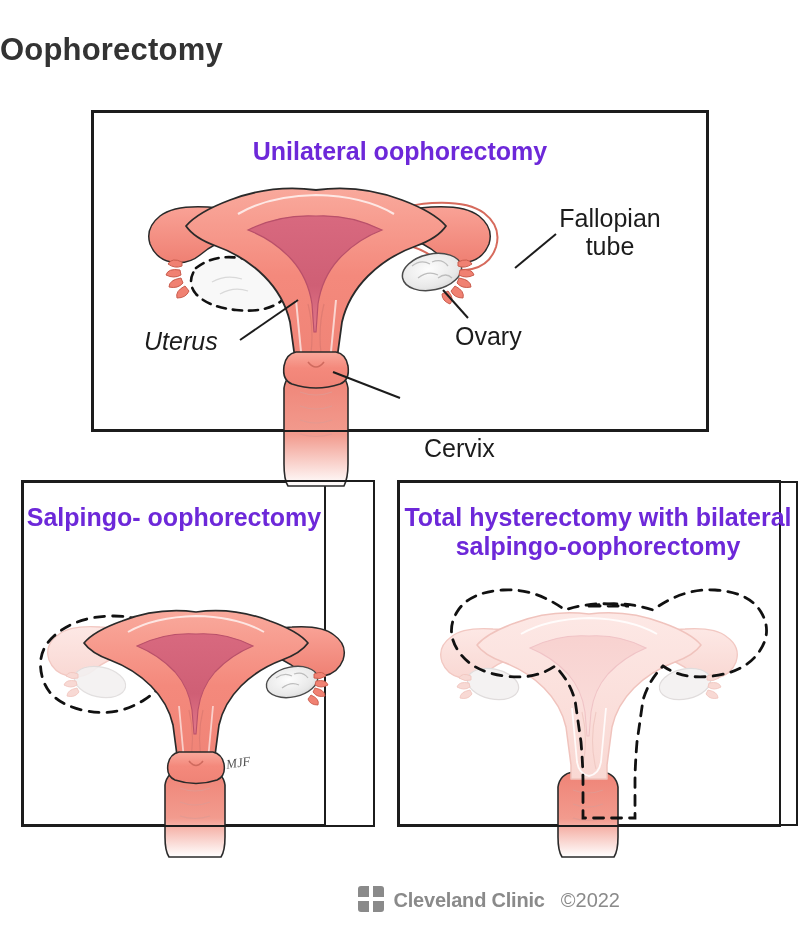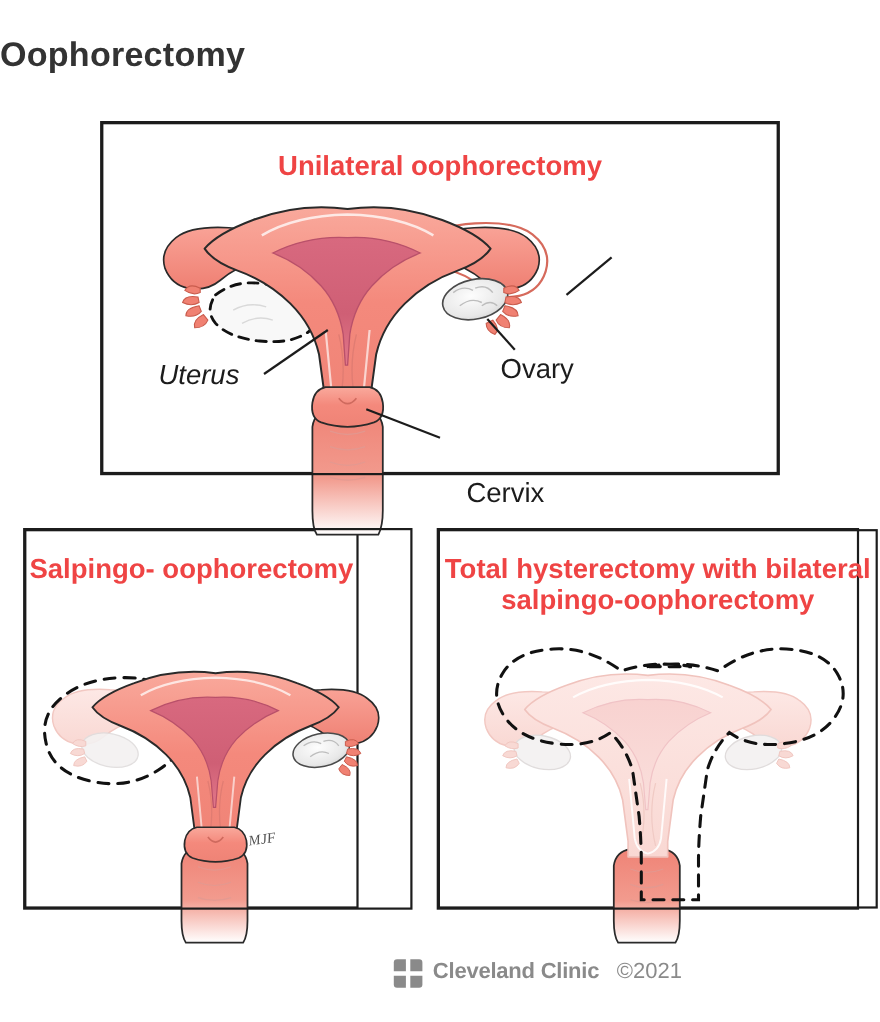--- a/index.html
+++ b/index.html
@@ -50,21 +50,21 @@
     top: 481px;
     width: 400px;
     height: 345px;
   }
   .panel-title {
     position: absolute;
     left: 0;
     width: 100%;
     text-align: center;
     font-weight: bold;
-    color: #ef4444;
+    color: #6d28d9;
     line-height: 1.16;
     z-index: 5;
   }
   #panel-unilateral .panel-title {
     top: 24px;
     font-size: 25px;
   }
   #panel-salpingo .panel-title {
     top: 20px;
     font-size: 25px;
@@ -102,21 +102,21 @@
   #label-ovary { left: 455px; top: 323px; }
   #label-cervix { left: 424px; top: 387px; margin-top: 48px; }
   #footer {
     position: absolute;
     left: 0;
     top: 872px;
     width: 640px;
     height: 40px;
     display: flex;
     justify-content: flex-end;
-    align-items: flex-start;
+    align-items: flex-end;
     padding-right: 20px;
     box-sizing: border-box;
     z-index: 7;
   }
   #cc-logo {
     width: 26px;
     height: 26px;
     position: relative;
     margin-right: 9px;
     flex: none;
@@ -383,28 +383,30 @@
 oophorectomy</div>
 </div>
 
 <div class="panel" id="panel-total">
   <div class="panel-title">Total hysterectomy
 with bilateral
 salpingo-oophorectomy</div>
 </div>
 
 <div class="label-layer">
+  <div class="callout" id="label-fallopian-tube">Fallopian
+tube</div>
   <div class="callout" id="label-uterus">Uterus</div>
   <div class="callout" id="label-ovary">Ovary</div>
   <div class="callout" id="label-cervix">Cervix</div>
   <div class="signature">MJF</div>
 </div>
 
 <div id="footer">
   <div id="cc-logo">
     <span class="q1"></span>
       <span class="q2"></span>
       <span class="q3"></span>
       <span class="q4"></span>
   </div>
   <div id="cc-wordmark">Cleveland Clinic</div>
-  <div id="cc-copyright">©2021</div>
+  <div id="cc-copyright">©2022</div>
 </div>
 
 </body></html>

